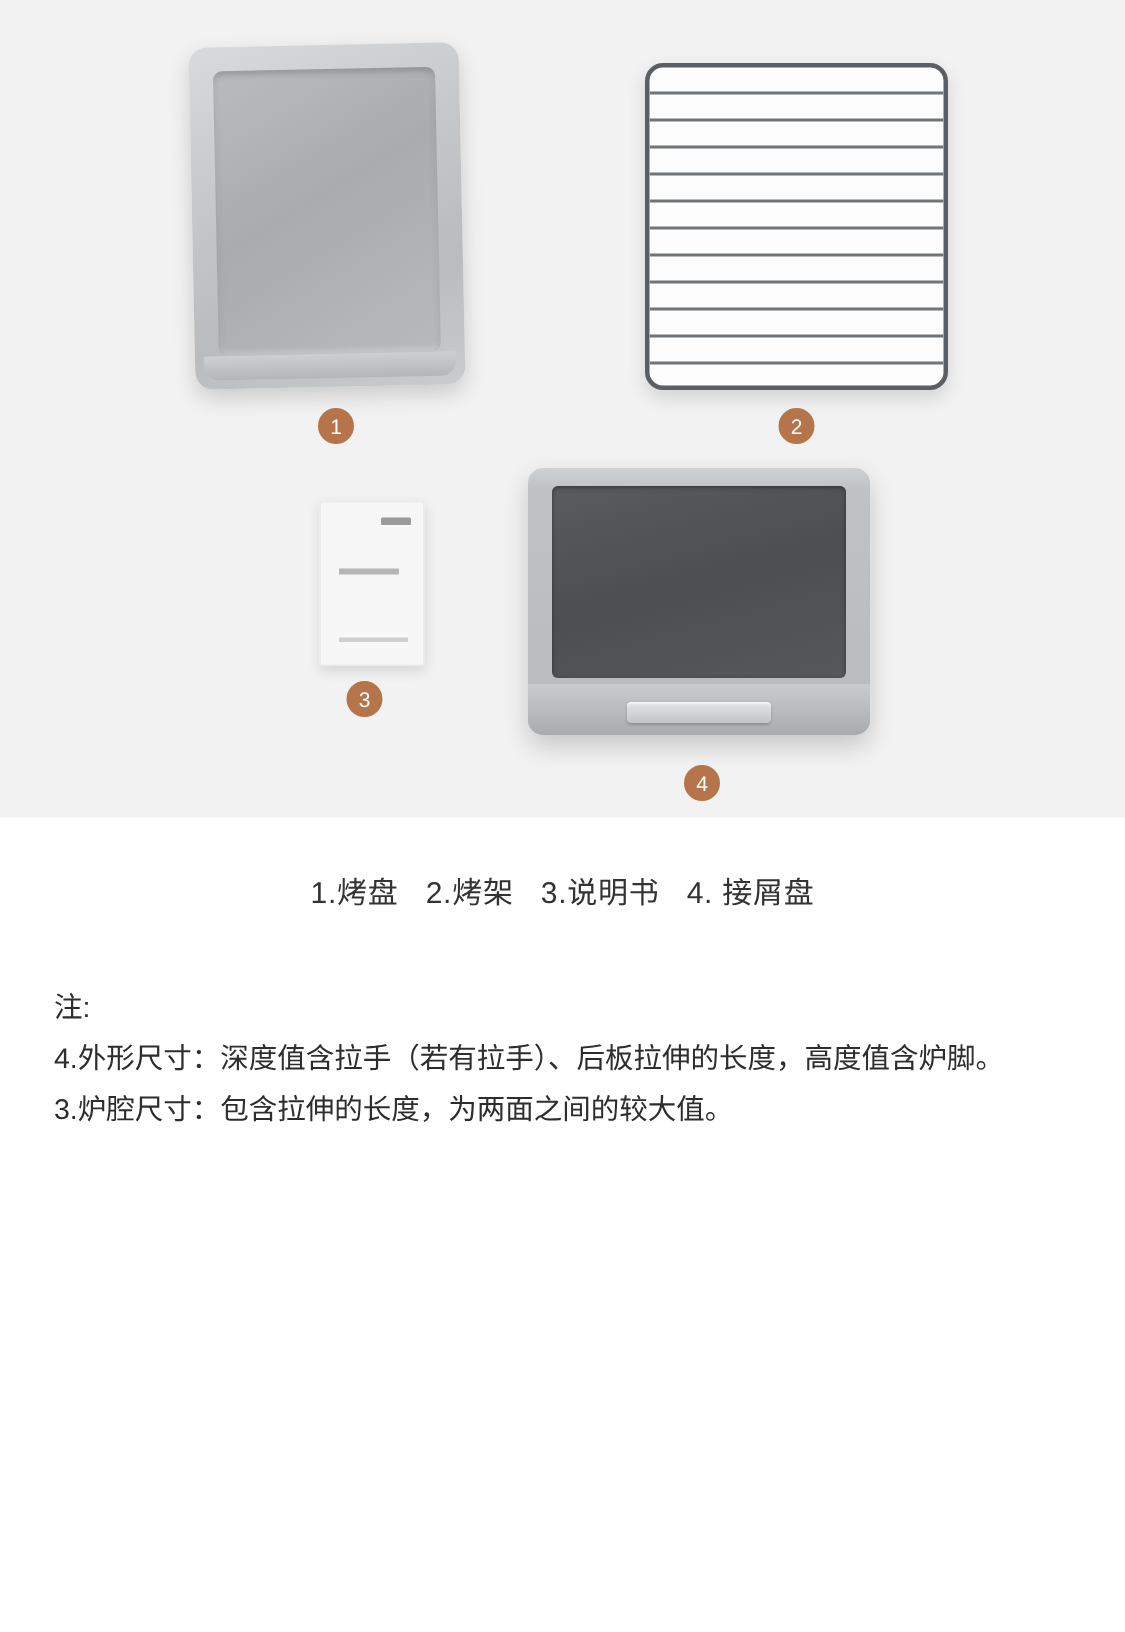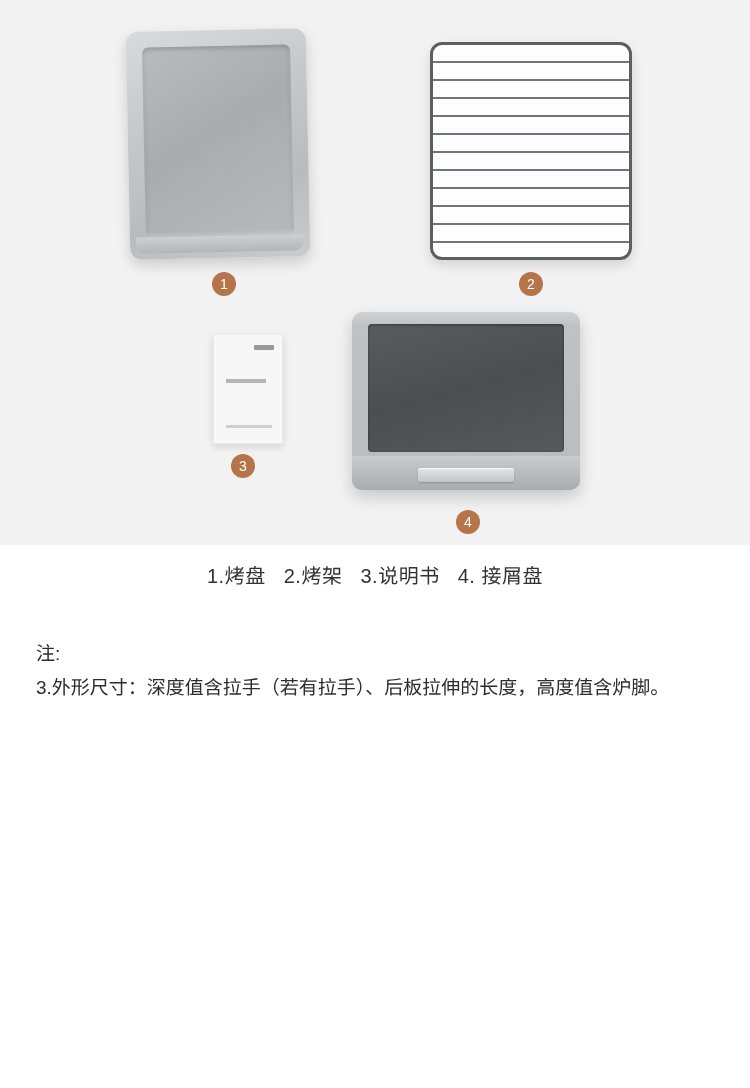--- a/index.html
+++ b/index.html
@@ -169,21 +169,21 @@
     background: linear-gradient(180deg,#e3e5e6,#c2c5c7);
     box-shadow: inset 0 1px 1px rgba(255,255,255,.8), 0 1px 2px rgba(0,0,0,.2);
   }
 
   
   .caption-row {
     width: 750px;
     text-align: center;
     font-size: 20px;
     color: #333333;
-    margin-top: 15px;
+    margin-top: 34px;
     letter-spacing: .5px;
   }
   .caption-row span { margin: 0 6px; }
 
   
   .notes {
     margin: 48px 36px 0 36px;
     font-size: 19px;
     line-height: 34px;
     color: #2d2d2d;
@@ -233,14 +233,15 @@
 
 <div class="caption-row">
   <span>1.烤盘</span>
   <span>2.烤架</span>
   <span>3.说明书</span>
   <span>4. 接屑盘</span>
 </div>
 
 <div class="notes">
   <div class="note-line">注:</div>
-  <div class="note-line">3.外形尺寸：深度值含拉手（若有拉手）、后板拉伸的长度，高度值含炉脚。</div>
+  <div class="note-line">4.外形尺寸：深度值含拉手（若有拉手）、后板拉伸的长度，高度值含炉脚。</div>
+  <div class="note-line">3.炉腔尺寸：包含拉伸的长度，为两面之间的较大值。</div>
 </div>
 
 </body></html>

